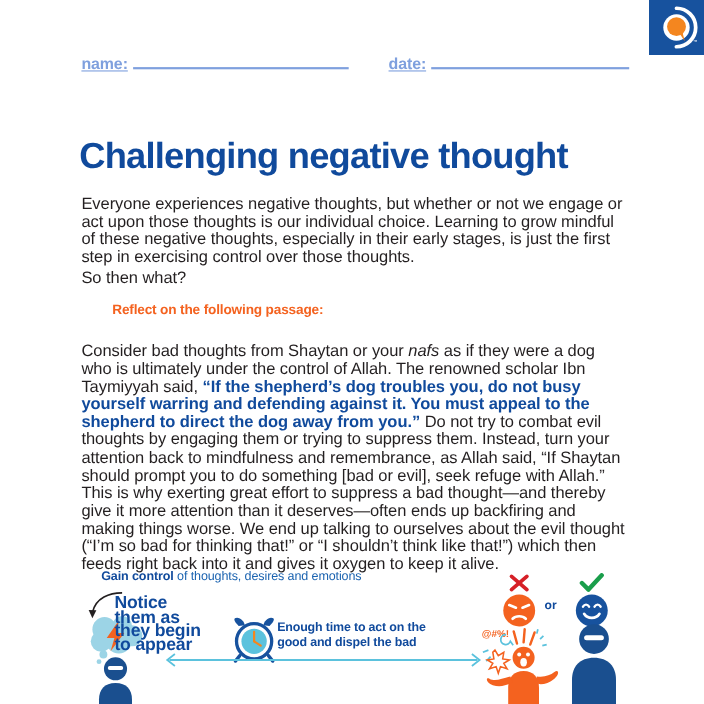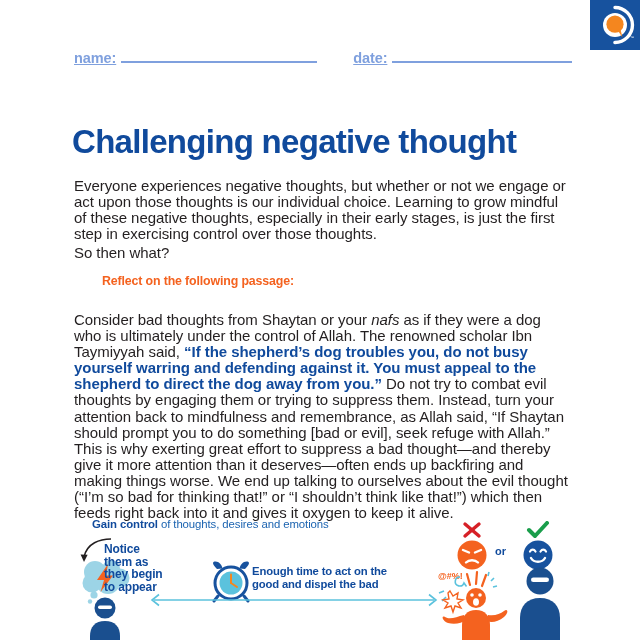--- a/index.html
+++ b/index.html
@@ -118,21 +118,21 @@
     color: #1b63b0;
     letter-spacing: -0.1px;
     white-space: nowrap;
   }
   #gain-control-heading b { color: #104a9c; }
 
   #notice-label {
     position: absolute;
     left: 104px;
     top: 38px;
-    font-size: 12px;
+    font-size: 16px;
     font-weight: bold;
     color: #104a9c;
     line-height: 12.6px;
     letter-spacing: -0.15px;
   }
   #enough-time-label {
     position: absolute;
     left: 252px;
     top: 60px;
     font-size: 11.3px;

